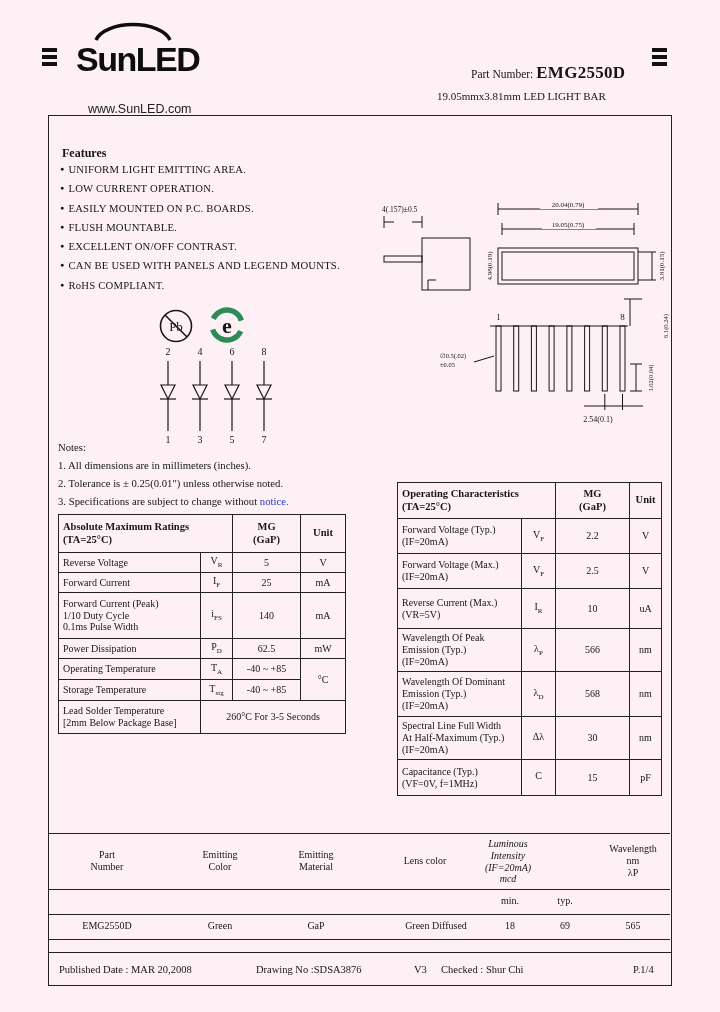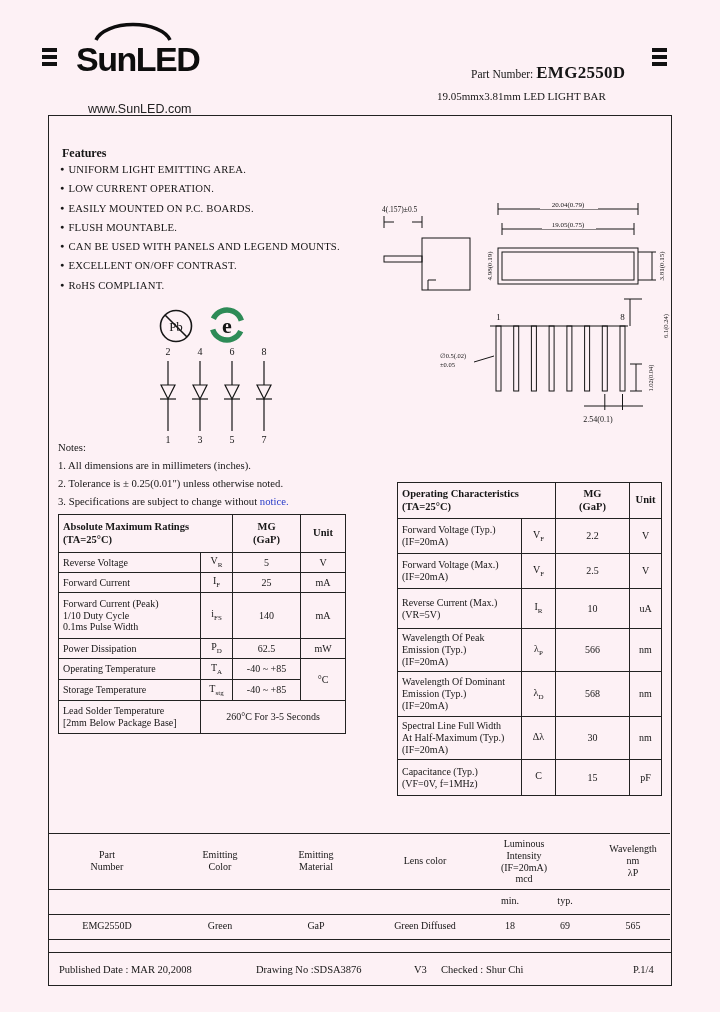--- a/index.html
+++ b/index.html
@@ -70,22 +70,22 @@
   <div class="abs subtitle">19.05mmx3.81mm LED LIGHT BAR</div>
 
   <div class="abs mainbox"></div>
 
   <div class="abs ftitle">Features</div>
   <ul class="abs features">
     <li>UNIFORM LIGHT EMITTING AREA.</li>
     <li>LOW CURRENT OPERATION.</li>
     <li>EASILY MOUNTED ON P.C. BOARDS.</li>
     <li>FLUSH MOUNTABLE.</li>
+    <li>EXCELLENT ON/OFF CONTRAST.</li>
     <li>CAN BE USED WITH PANELS AND LEGEND MOUNTS.</li>
-    <li>EXCELLENT ON/OFF CONTRAST.</li>
     <li>RoHS COMPLIANT.</li>
   </ul>
 
   <svg class="abs" style="left:157px;top:307px;" width="38" height="38" viewBox="0 0 38 38">
     <circle cx="19" cy="19" r="15.5" fill="none" stroke="#161616" stroke-width="1.6"></circle>
     <text x="19" y="24" text-anchor="middle" font-size="13">Pb</text>
     <line x1="8" y1="8" x2="30" y2="30" stroke="#161616" stroke-width="1.6"></line>
   </svg>
   <svg class="abs" style="left:207px;top:305px;" width="40" height="40" viewBox="0 0 40 40">
     <circle cx="20" cy="20" r="15" fill="none" stroke="#2e8b57" stroke-width="5.5" stroke-dasharray="36 11 36 11" transform="rotate(24 20 20)"></circle>
@@ -338,33 +338,33 @@
   <div class="abs spec">
     <div class="hline" style="top:55px;"></div>
     <div class="hline" style="top:80px;"></div>
     <span style="left:59px;top:15px;">Part
 Number</span>
     <span style="left:172px;top:15px;">Emitting
 Color</span>
     <span style="left:268px;top:15px;">Emitting
 Material</span>
     <span style="left:377px;top:21px;">Lens color</span>
-    <span style="left:476px;top:4px;">Luminous
+    <span style="left:460px;top:4px;font-style:italic;">Luminous
 Intensity
 (IF=20mA)
 mcd</span>
     <span style="left:585px;top:9px;">Wavelength
 nm
 λP</span>
     <span style="left:462px;top:61px;">min.</span>
     <span style="left:517px;top:61px;">typ.</span>
     <span style="left:59px;top:86px;">EMG2550D</span>
     <span style="left:172px;top:86px;">Green</span>
     <span style="left:268px;top:86px;">GaP</span>
-    <span style="left:377px;top:86px;">Green Diffused</span>
+    <span style="left:388px;top:86px;">Green Diffused</span>
     <span style="left:462px;top:86px;">18</span>
     <span style="left:517px;top:86px;">69</span>
     <span style="left:585px;top:86px;">565</span>
   </div>
 
   <div class="abs footbox">
     <span style="left:10px;">Published Date : MAR 20,2008</span>
     <span style="left:207px;">Drawing No :SDSA3876</span>
     <span style="left:365px;">V3</span>
     <span style="left:392px;">Checked : Shur Chi</span>

